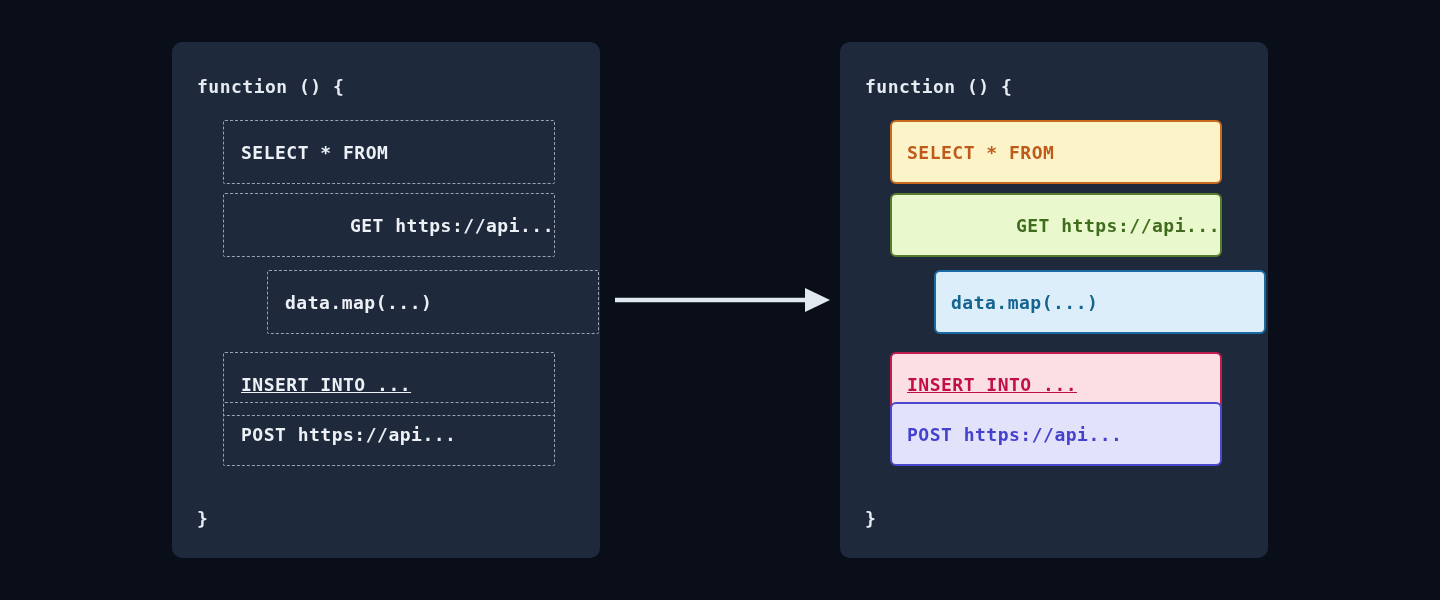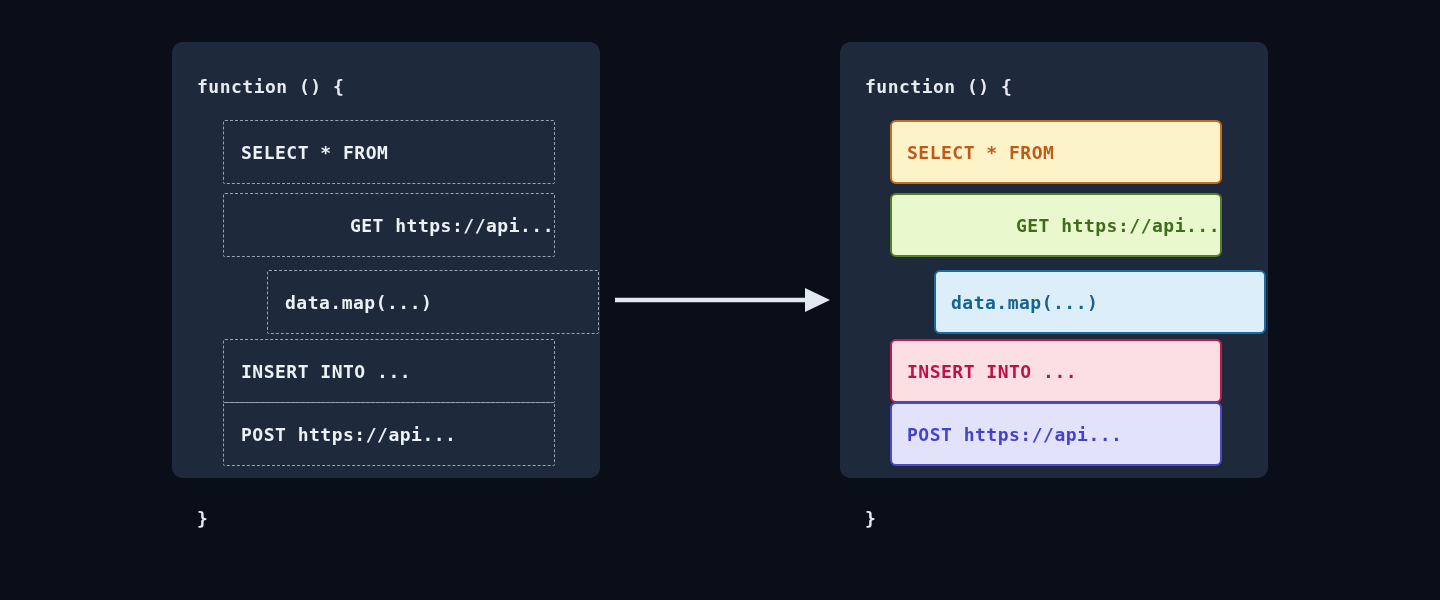--- a/index.html
+++ b/index.html
@@ -6,21 +6,21 @@
   html, body { width: 1440px; height: 600px; overflow: hidden; }
   body {
     background: #0a0e19;
     font-family: "DejaVu Sans Mono", "Liberation Mono", monospace;
     position: relative;
   }
   .panel {
     position: absolute;
     top: 42px;
     width: 428px;
-    height: 436px;
+    height: 516px;
     background: #1e293b;
     border-radius: 10px;
   }
   .panel-left  { left: 172px; }
   .panel-right { left: 840px; }
   .fn-header {
     position: absolute;
     left: 25px;
     top: 34px;
     height: 22px;
@@ -61,21 +61,21 @@
   }
   .code-box.solid {
     left: 50px;
     border: 2px solid;
     border-radius: 6px;
     padding-left: 15px;
   }
   .box-0 { top: 78px;  }
   .box-1 { top: 151px; justify-content: flex-end; }
   .box-2 { top: 228px; margin-left: 44px; }
-  .box-3 { top: 297px; }
+  .box-3 { top: 310px; text-decoration: underline; }
   .box-4 { top: 360px; }
   .arrow-wrap {
     position: absolute;
     left: 600px;
     top: 280px;
     width: 240px;
     height: 40px;
   }
 </style>
 </head>

